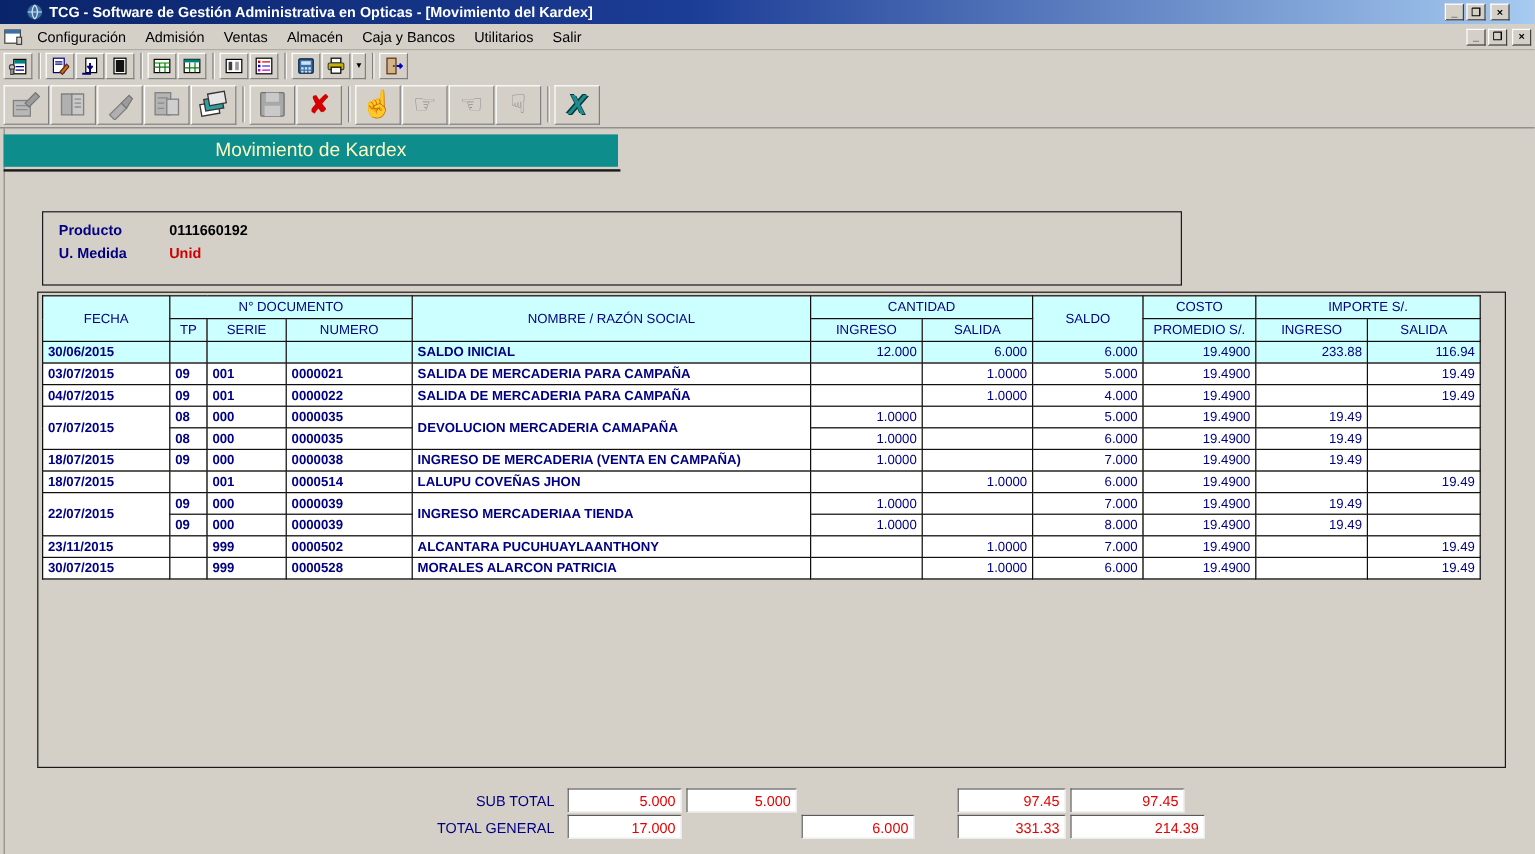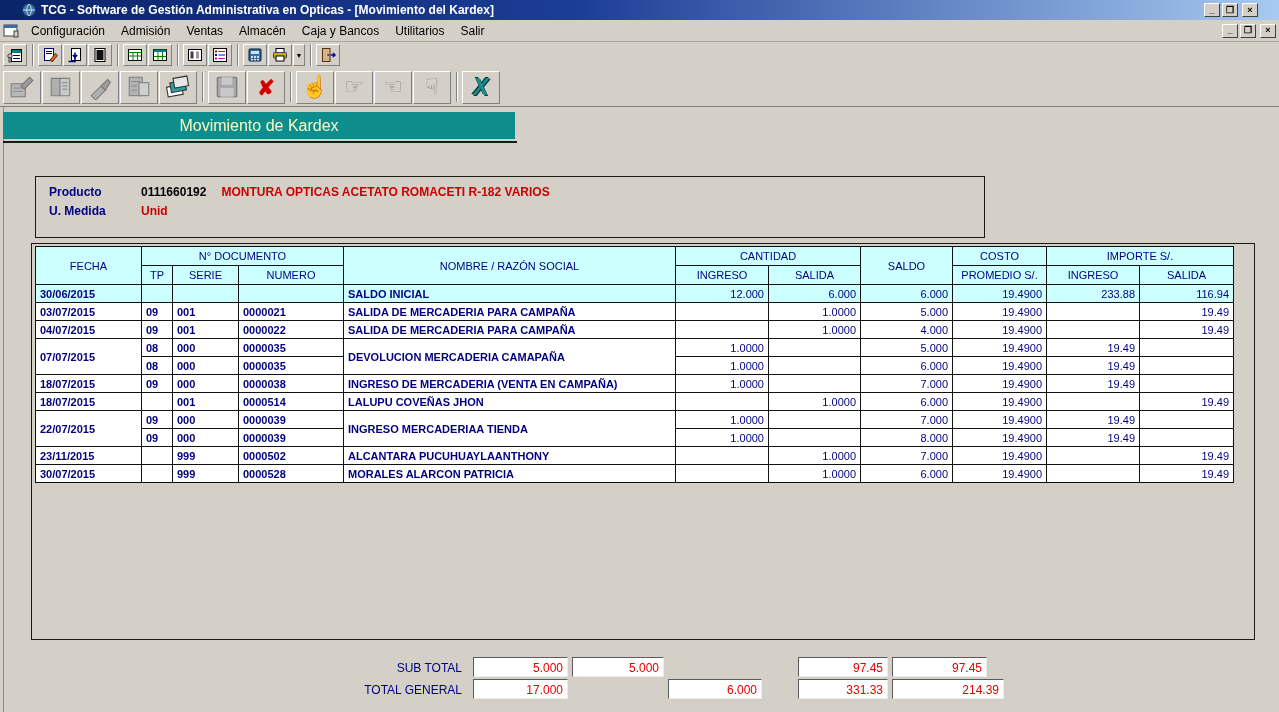--- a/index.html
+++ b/index.html
@@ -326,21 +326,20 @@
 
   <div class="teal-bar">
     <span>Movimiento de Kardex</span>
   </div>
   <div class="teal-underline"></div>
 
   <div class="product-panel">
     <div class="pp-row">
       <span class="pp-label">Producto</span>
       <span class="pp-code">0111660192</span>
-      <span class="pp-value">MONTURA OPTICAS ACETATO ROMACETI R-182 VARIOS</span>
     </div>
     <div class="pp-row">
       <span class="pp-label">U. Medida</span>
       <span class="pp-value">Unid</span>
     </div>
   </div>
 
   <div class="grid-frame"></div>
   <table class="kardex">
     <colgroup>

